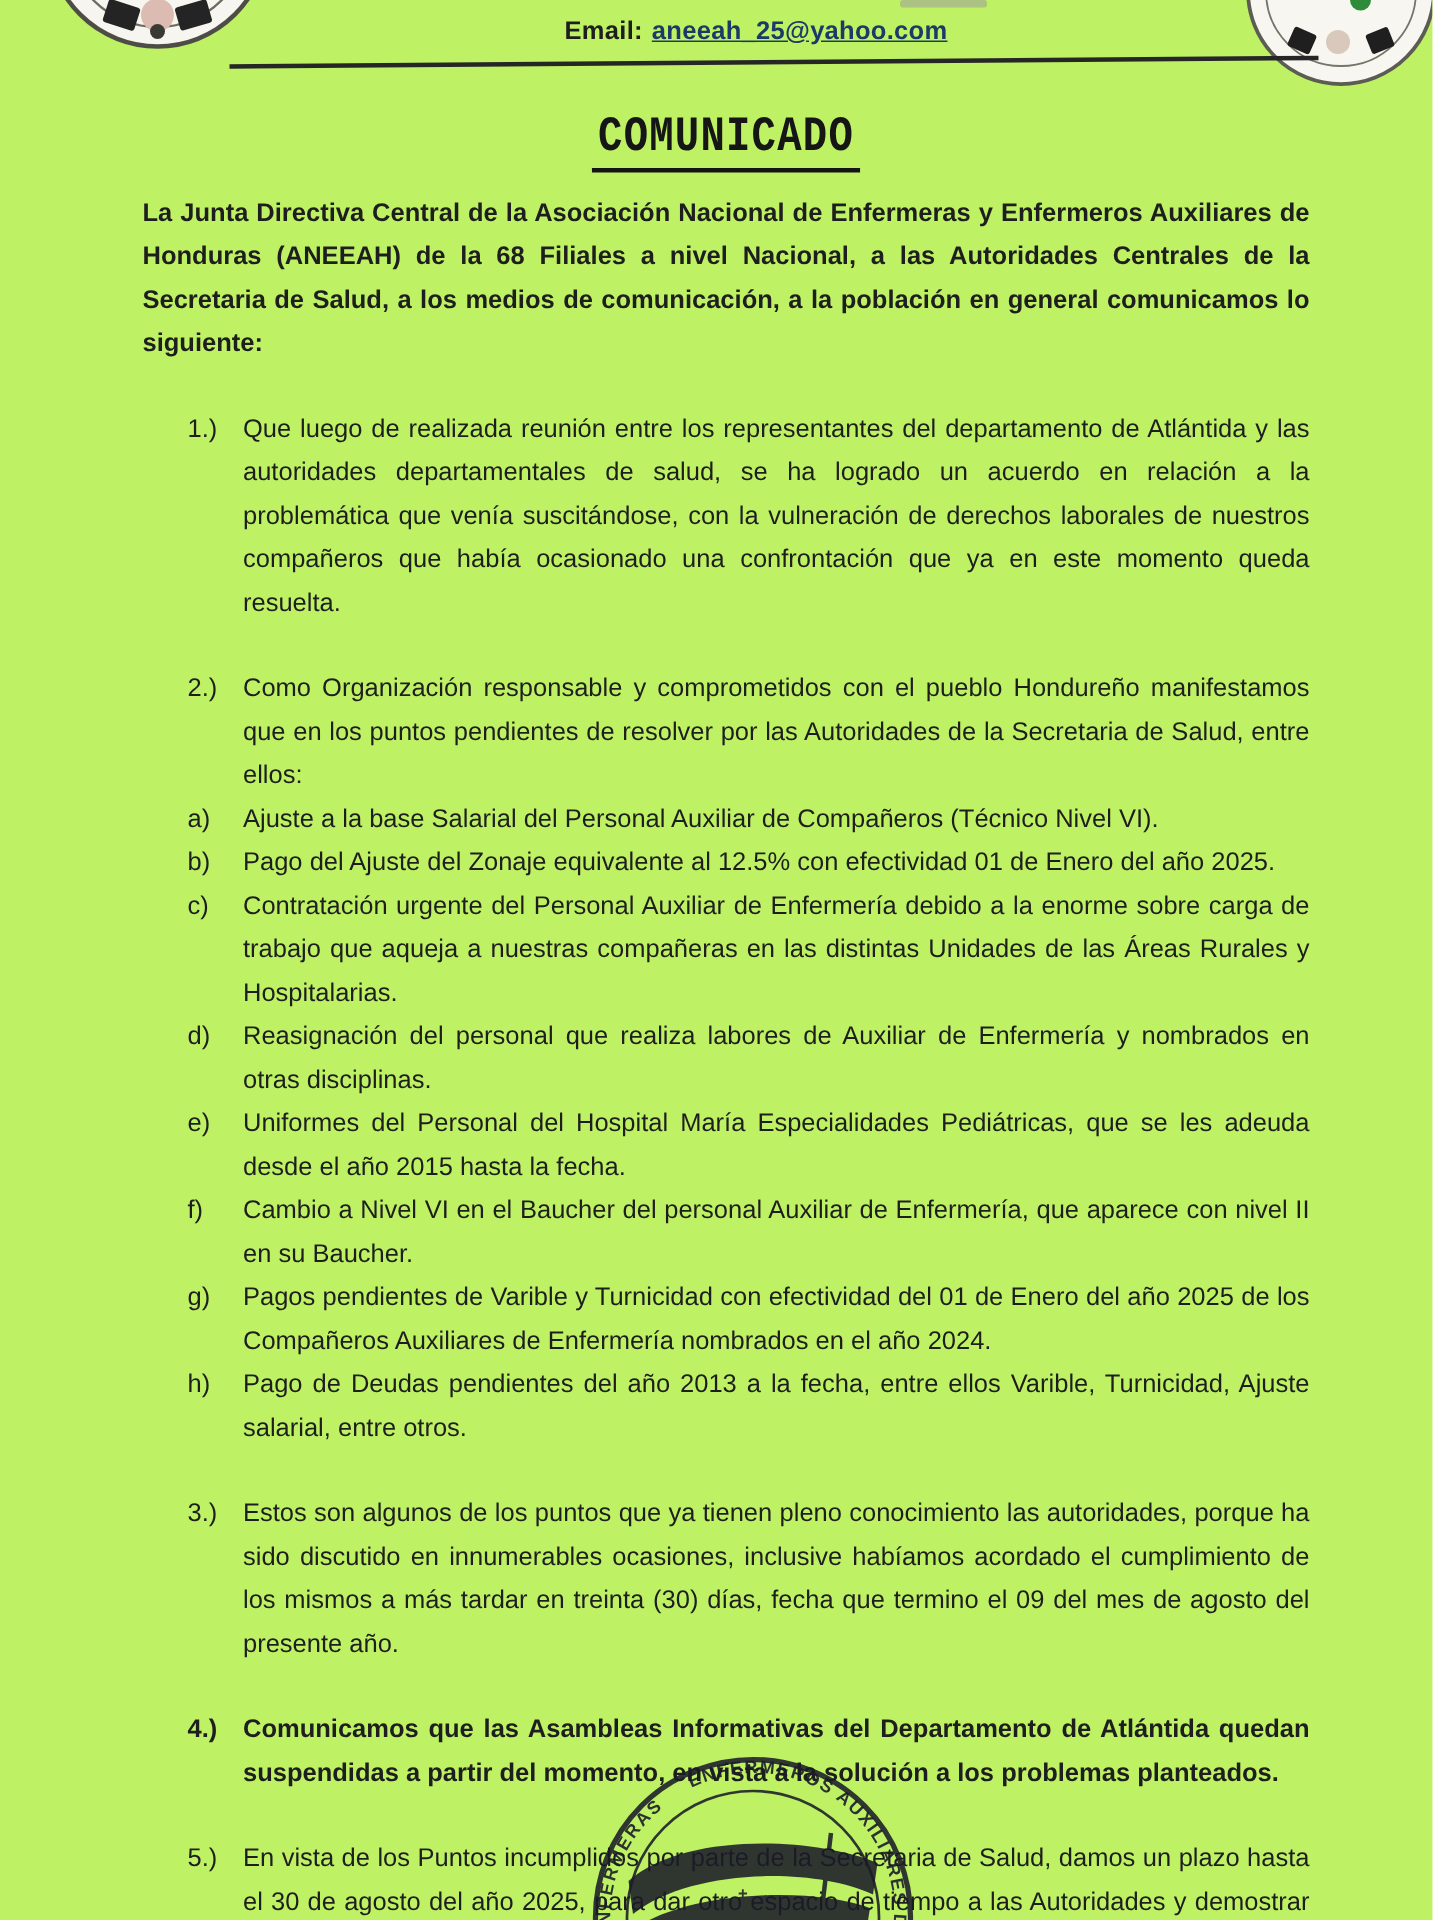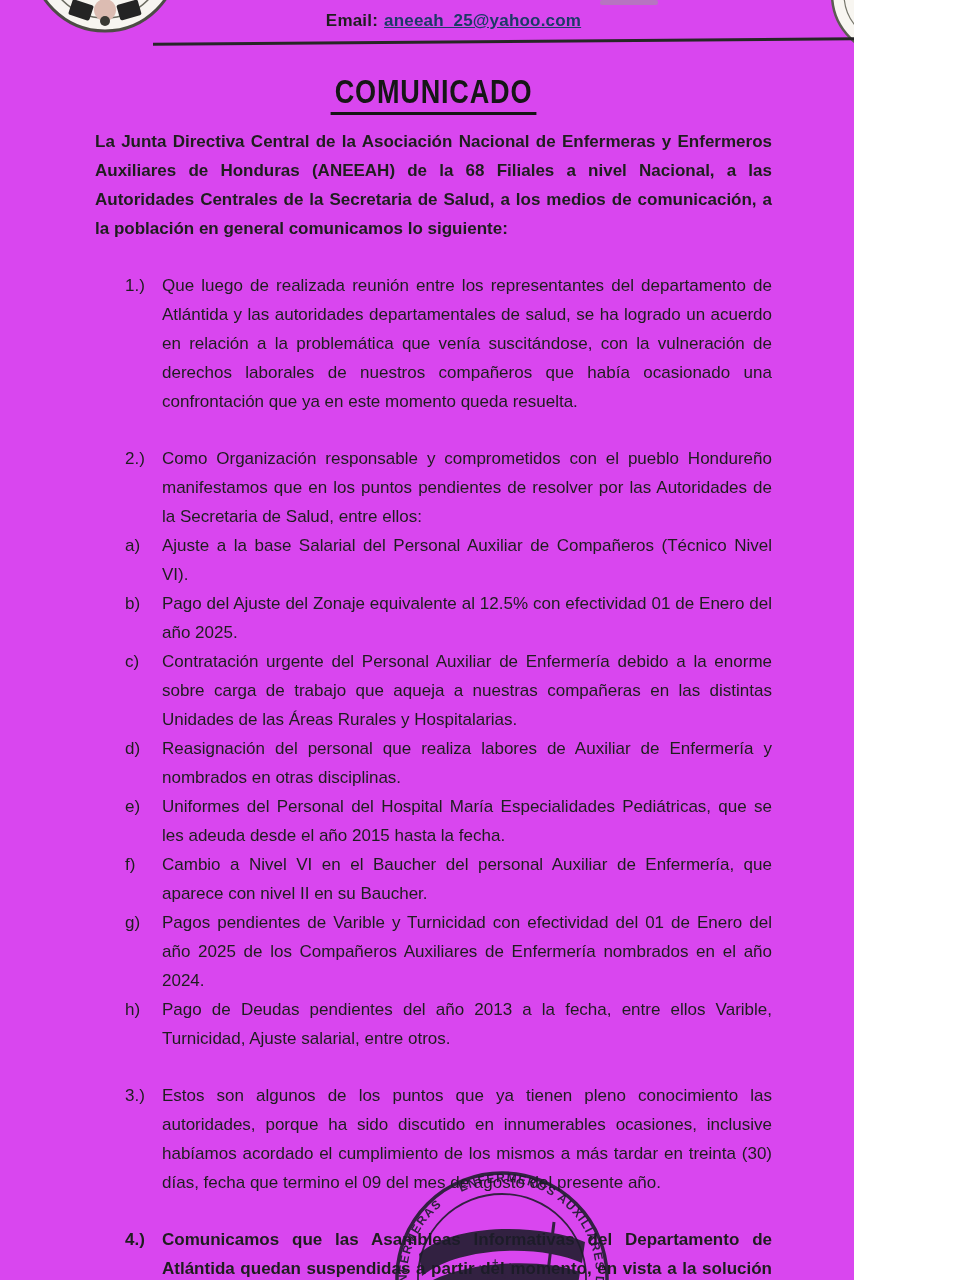--- a/index.html
+++ b/index.html
@@ -1,18 +1,18 @@
 <!DOCTYPE html>
 <html><head>
 <meta charset="utf-8">
 <style>
   html,body{margin:0;padding:0;background:#ffffff;}
   .page{
-    position:relative;width:854px;height:1280px;overflow:hidden;
-    background:#d946ef;color:#1e1e1e;
+    position:relative;width:955px;height:1280px;overflow:hidden;
+    background:#bef264;color:#1e1e1e;
     font-family:"Liberation Sans",sans-serif;
     font-size:17px;line-height:29px;
   }
   .content{position:absolute;left:95px;right:82px;top:0;}
   
   .email-line{
     text-align:center;font-weight:700;font-size:17px;
     margin:6px 0 0 40px;letter-spacing:.2px;
   }
   .email-addr{color:#1c3a66;text-decoration:underline;margin-left:6px;}
@@ -22,21 +22,21 @@
   }
   .frag{
     position:absolute;left:600px;top:0;width:58px;height:5px;
     background:#9a9a9a;opacity:.55;border-radius:2px;
   }
   
   .logo{position:absolute;}
   .logo-left{left:22px;top:-120px;}
   .logo-right{left:824px;top:-72px;}
   
-  .title-wrap{text-align:center;margin-top:31px;}
+  .title-wrap{text-align:center;margin-top:31px;font-family:Liberation Mono, monospace;}
   .title{
     display:inline-block;font-size:33px;font-weight:700;line-height:36px;
     letter-spacing:1px;transform:scaleX(.82);
     border-bottom:3px solid #141414;padding:0 5px 2px 5px;color:#161616;
   }
   
   .intro{margin:12px 0 4px 0;font-weight:700;text-align:justify;}
   .item{display:flex;margin:28px 0 0 30px;}
   .item .marker{flex:0 0 37px;}
   .item .text{flex:1;text-align:justify;}

